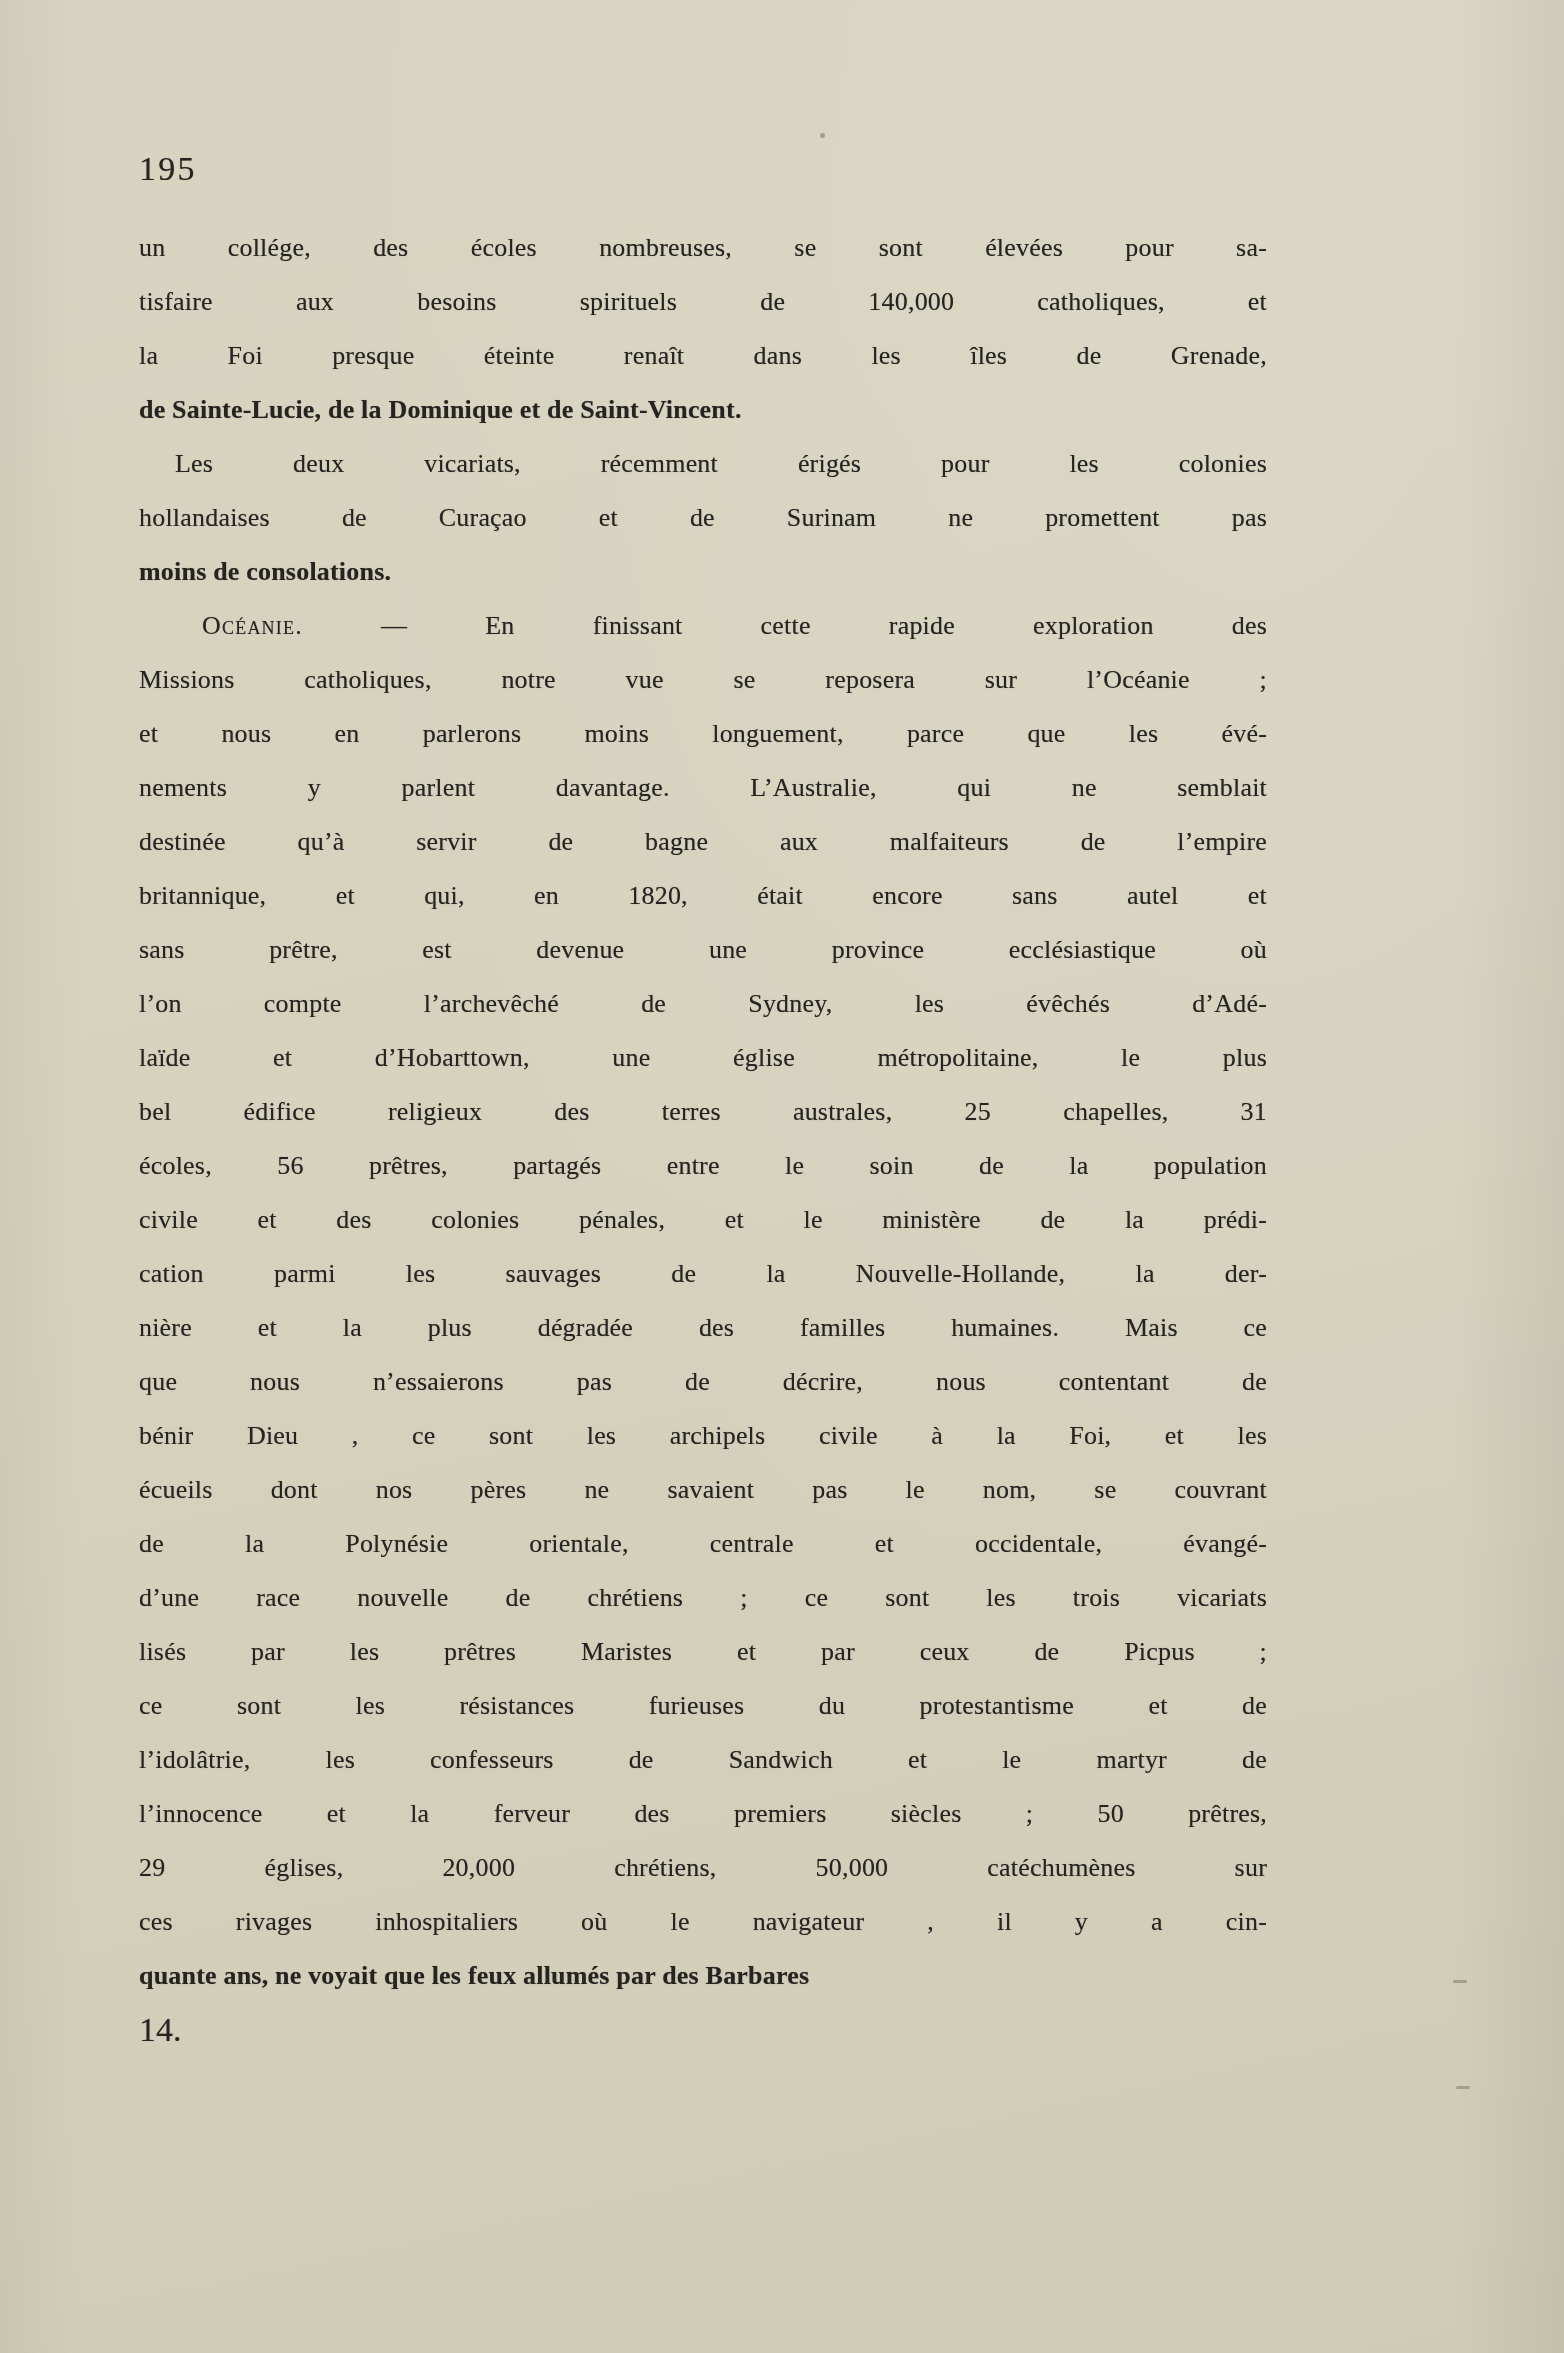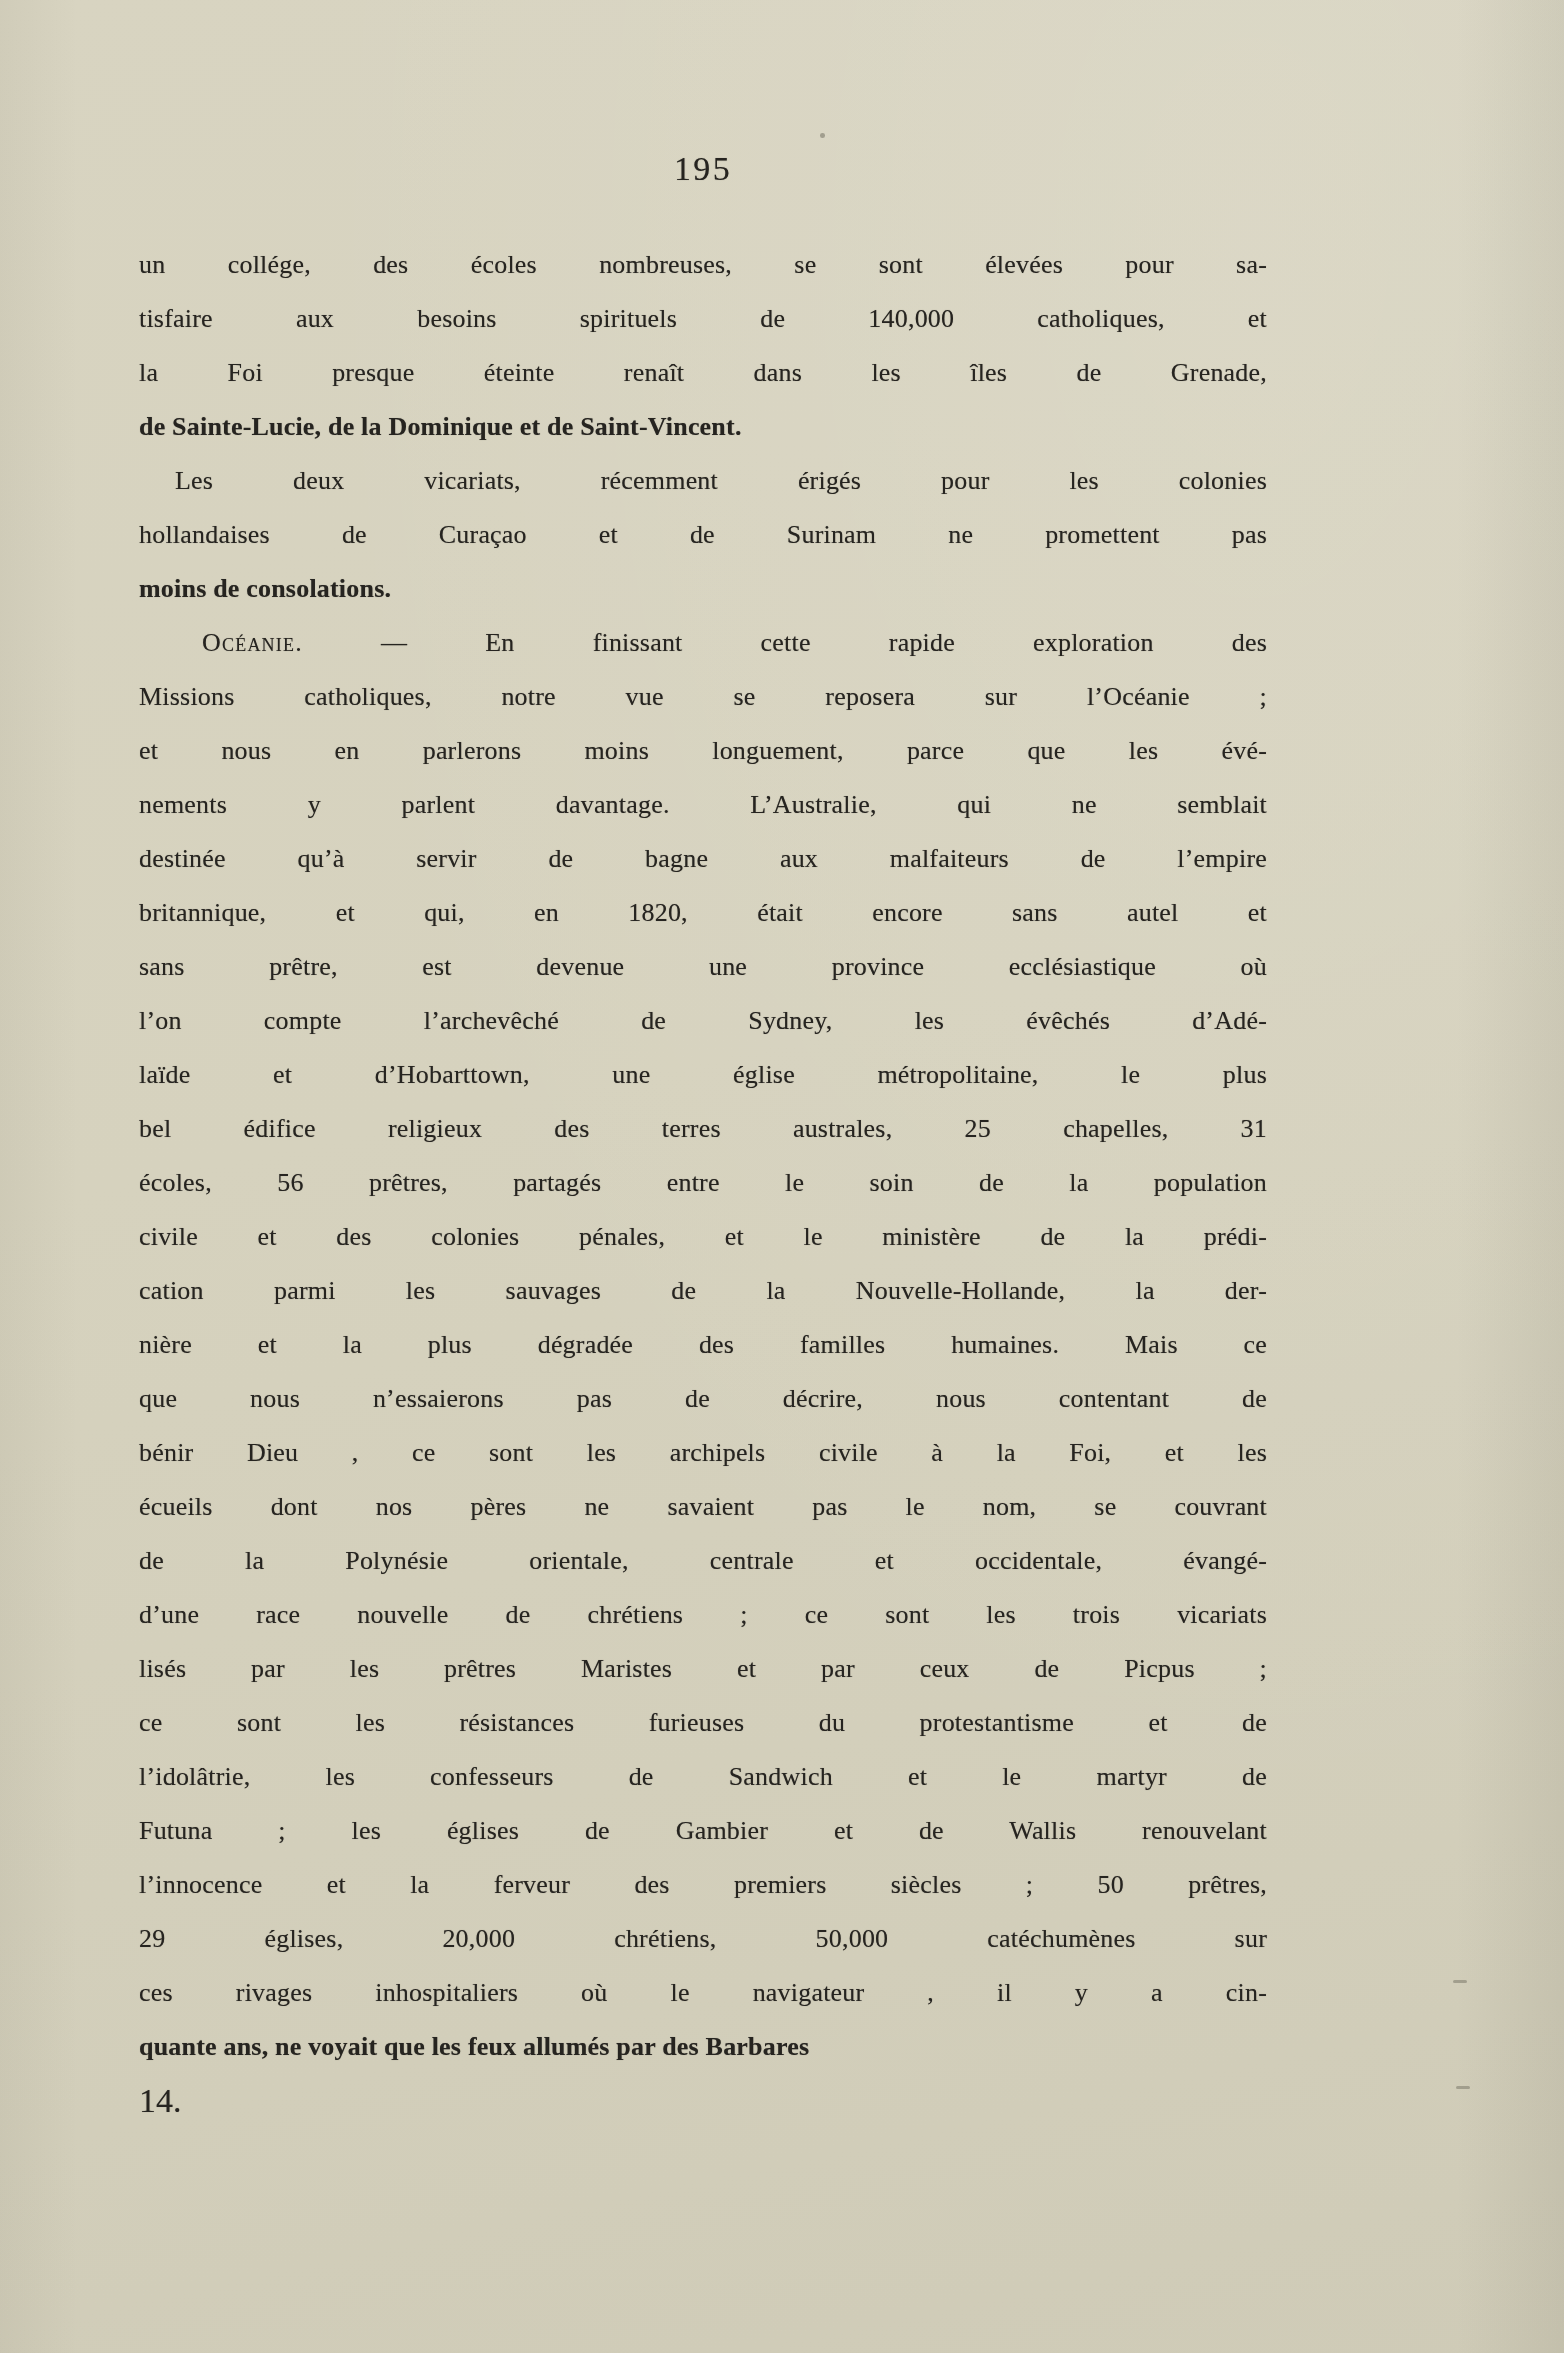--- a/index.html
+++ b/index.html
@@ -25,25 +25,25 @@
       linear-gradient(90deg, rgba(60,55,40,0.05) 0%, rgba(0,0,0,0) 5%, rgba(0,0,0,0) 93%, rgba(60,55,40,0.08) 100%),
       linear-gradient(168deg, #d8d4c1 0%, #d6d2be 45%, #d2ceba 80%, #cfcbb7 100%);
   }
   .content {
     position: absolute;
     left: 139px;
     top: 149px;
     width: 1128px;
   }
   .page-number {
-    text-align: center;
+    text-align: left;
     font-size: 34px;
     line-height: 39px;
     letter-spacing: 2.3px;
-    margin-bottom: 50px;
+    margin-bottom: 33px;
     text-shadow: 0 0 0.9px rgba(38,36,30,0.45);
   }
   .para {
     margin: 0;
   }
   .line {
     font-size: 26px;
     line-height: 54px;
     letter-spacing: 0.2px;
     text-align: justify;
@@ -128,21 +128,20 @@
       <div class="line">cation parmi les sauvages de la Nouvelle-Hollande, la der-</div>
       <div class="line">nière et la plus dégradée des familles humaines. Mais ce</div>
       <div class="line">que nous n’essaierons pas de décrire, nous contentant de</div>
       <div class="line">bénir Dieu , ce sont les archipels civile à la Foi, et les</div>
       <div class="line">écueils dont nos pères ne savaient pas le nom, se couvrant</div>
       <div class="line">de la Polynésie orientale, centrale et occidentale, évangé-</div>
       <div class="line">d’une race nouvelle de chrétiens ; ce sont les trois vicariats</div>
       <div class="line">lisés par les prêtres Maristes et par ceux de Picpus ;</div>
       <div class="line">ce sont les résistances furieuses du protestantisme et de</div>
       <div class="line">l’idolâtrie, les confesseurs de Sandwich et le martyr de</div>
-      <div class="line">Futuna ; les églises de Gambier et de Wallis renouvelant</div>
       <div class="line">l’innocence et la ferveur des premiers siècles ; 50 prêtres,</div>
       <div class="line">29 églises, 20,000 chrétiens, 50,000 catéchumènes sur</div>
       <div class="line">ces rivages inhospitaliers où le navigateur , il y a cin-</div>
       <div class="line last">quante ans, ne voyait que les feux allumés par des Barbares</div>
     </section>
 
     <footer class="signature">14.</footer>
 
   </div>
 </main>

